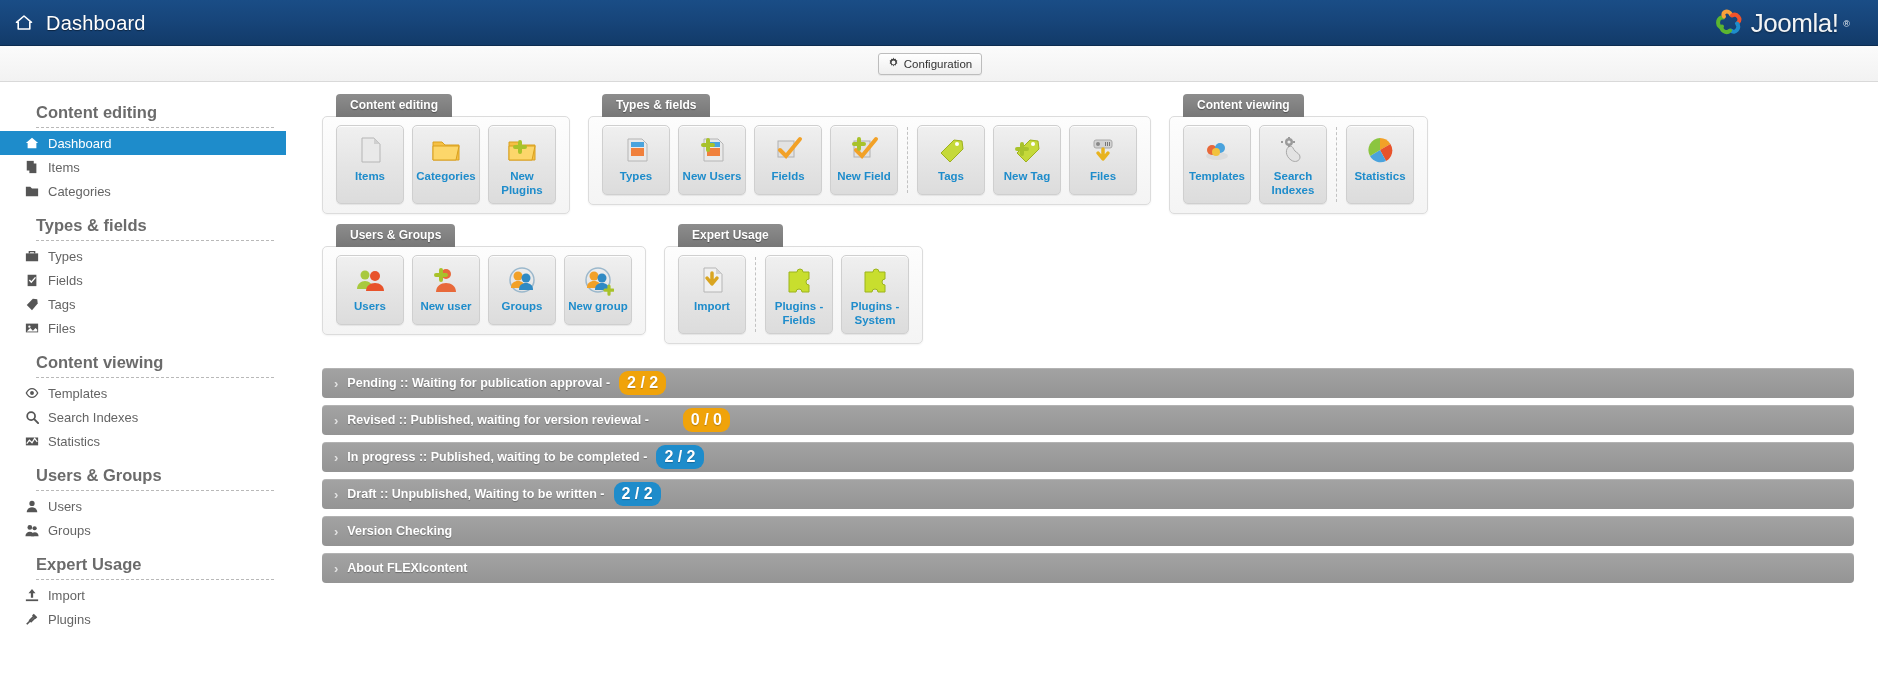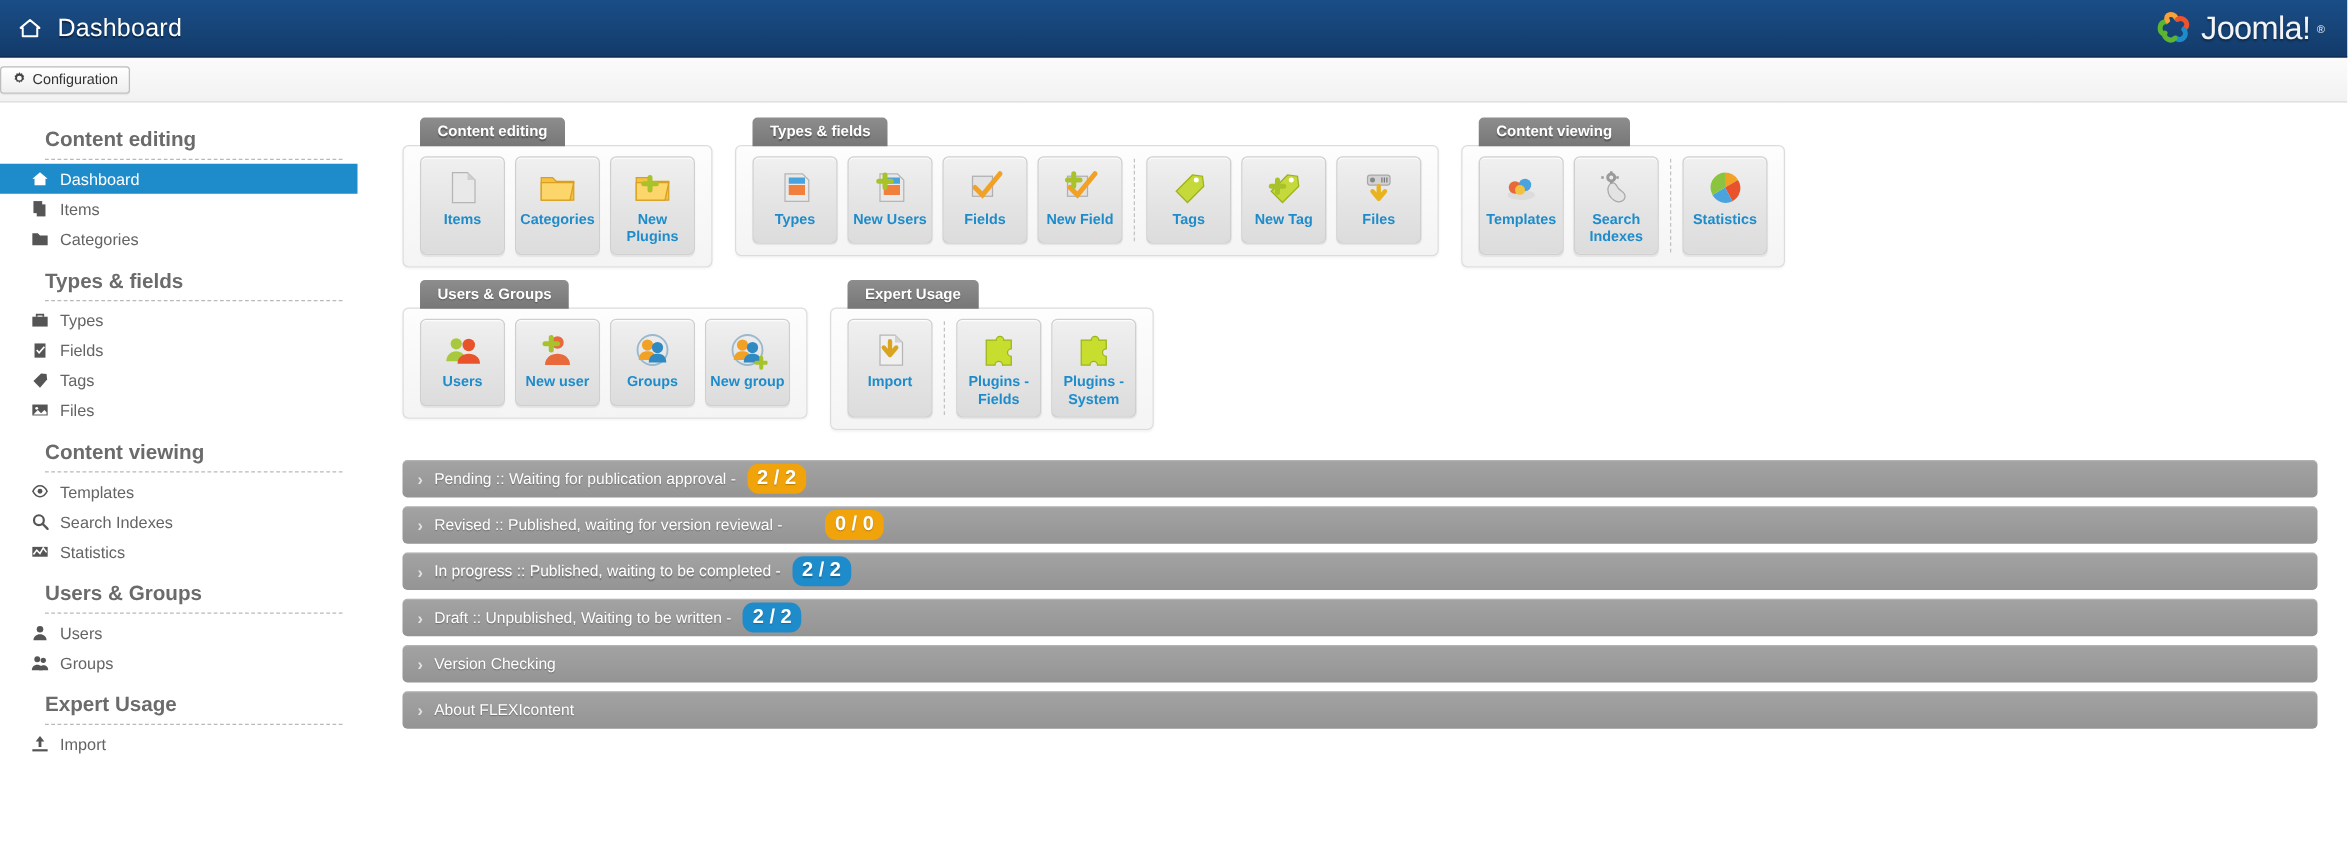--- a/index.html
+++ b/index.html
@@ -17,35 +17,35 @@
     display:flex;align-items:center;
     position:relative;
     box-shadow:inset 0 -1px 0 #0d2c50;
   }
   .home-icon{margin-left:14px;margin-right:12px;display:flex;align-items:center;}
   .header-title{
     color:#ffffff;font-size:20px;font-weight:400;letter-spacing:.2px;
     text-shadow:0 1px 1px rgba(0,0,0,.45);
   }
   .joomla-logo{
-    position:absolute;right:18px;top:50%;transform:translateY(-50%);
+    position:absolute;right:28px;top:50%;transform:translateY(-50%);
     display:flex;align-items:center;gap:5px;
   }
   .joomla-text{
     color:#f2f4f6;font-size:26px;font-weight:400;letter-spacing:-.5px;
     text-shadow:0 1px 2px rgba(0,0,0,.4);
   }
   .joomla-reg{color:#f2f4f6;font-size:9px;vertical-align:super;}
 
   
   .subbar{
     height:36px;width:100%;
     background:linear-gradient(to bottom,#fbfbfb 0%,#f2f2f2 100%);
     border-bottom:1px solid #d9d9d9;
-    display:flex;align-items:center;justify-content:flex-start;
+    display:flex;align-items:center;justify-content:center;
     box-sizing:border-box;padding-right:18px;
   }
   .config-btn{
     display:inline-flex;align-items:center;gap:5px;
     height:22px;padding:0 9px;
     background:linear-gradient(to bottom,#ffffff 0%,#eeeeee 100%);
     border:1px solid #bdbdbd;border-radius:3px;
     font-size:11.5px;color:#333;
     box-shadow:0 1px 1px rgba(0,0,0,.06);
     cursor:pointer;white-space:nowrap;
@@ -142,21 +142,21 @@
     height:30px;display:flex;align-items:center;
     padding-left:12px;margin-bottom:7px;
     cursor:pointer;
     box-shadow:inset 0 1px 0 rgba(255,255,255,.18);
   }
   .acc-arrow{
     color:#e2e2e2;font-size:13px;margin-right:9px;line-height:1;
     font-weight:bold;
   }
   .acc-title{
-    color:#ffffff;font-size:12.5px;font-weight:normal;
+    color:#ffffff;font-size:12.5px;font-weight:bold;
     text-shadow:0 1px 1px rgba(0,0,0,.3);
     text-align:right;
   }
   .badge{
     display:inline-block;margin-left:9px;
     padding:2px 8px;border-radius:9px;
     font-size:16px;font-weight:bold;color:#ffffff;
     line-height:1.25;vertical-align:middle;
     text-shadow:0 1px 1px rgba(0,0,0,.25);
   }
@@ -328,20 +328,29 @@
         <div class="nav-rule"></div>
         <div class="nav-item">
           <span class="ni-icon">
             <svg width="14" height="14" viewBox="0 0 16 16">
               <path d="M8 1l4 5H9.3v5H6.7V6H4z" fill="currentColor"></path>
               <rect x="1" y="13" width="14" height="2" fill="currentColor"></rect>
             </svg>
           </span>
           <span class="ni-label">Import</span>
         </div>
+        <div class="nav-item">
+          <span class="ni-icon">
+            <svg width="14" height="14" viewBox="0 0 16 16">
+              <path d="M2 14l4-4M5.5 9.5l5-5 1.5 1.5-5 5z" stroke="currentColor" stroke-width="2" fill="none"></path>
+              <path d="M10 2l4 4-2 2-4-4z" fill="currentColor"></path>
+            </svg>
+          </span>
+          <span class="ni-label">Plugins</span>
+        </div>
       </div>
     </div>
 
   <div class="content">
     <div class="panel-row" id="row1">
         <div class="panel"><div class="panel-tab">Content editing</div><div class="panel-box">
             <div class="tile">
               <div class="tile-ico">
                 <svg width="32" height="32" viewBox="0 0 32 32">
                   <path d="M8 4h12l6 6v18H8z" fill="#e9e9e9" stroke="#b5b5b5"></path>

